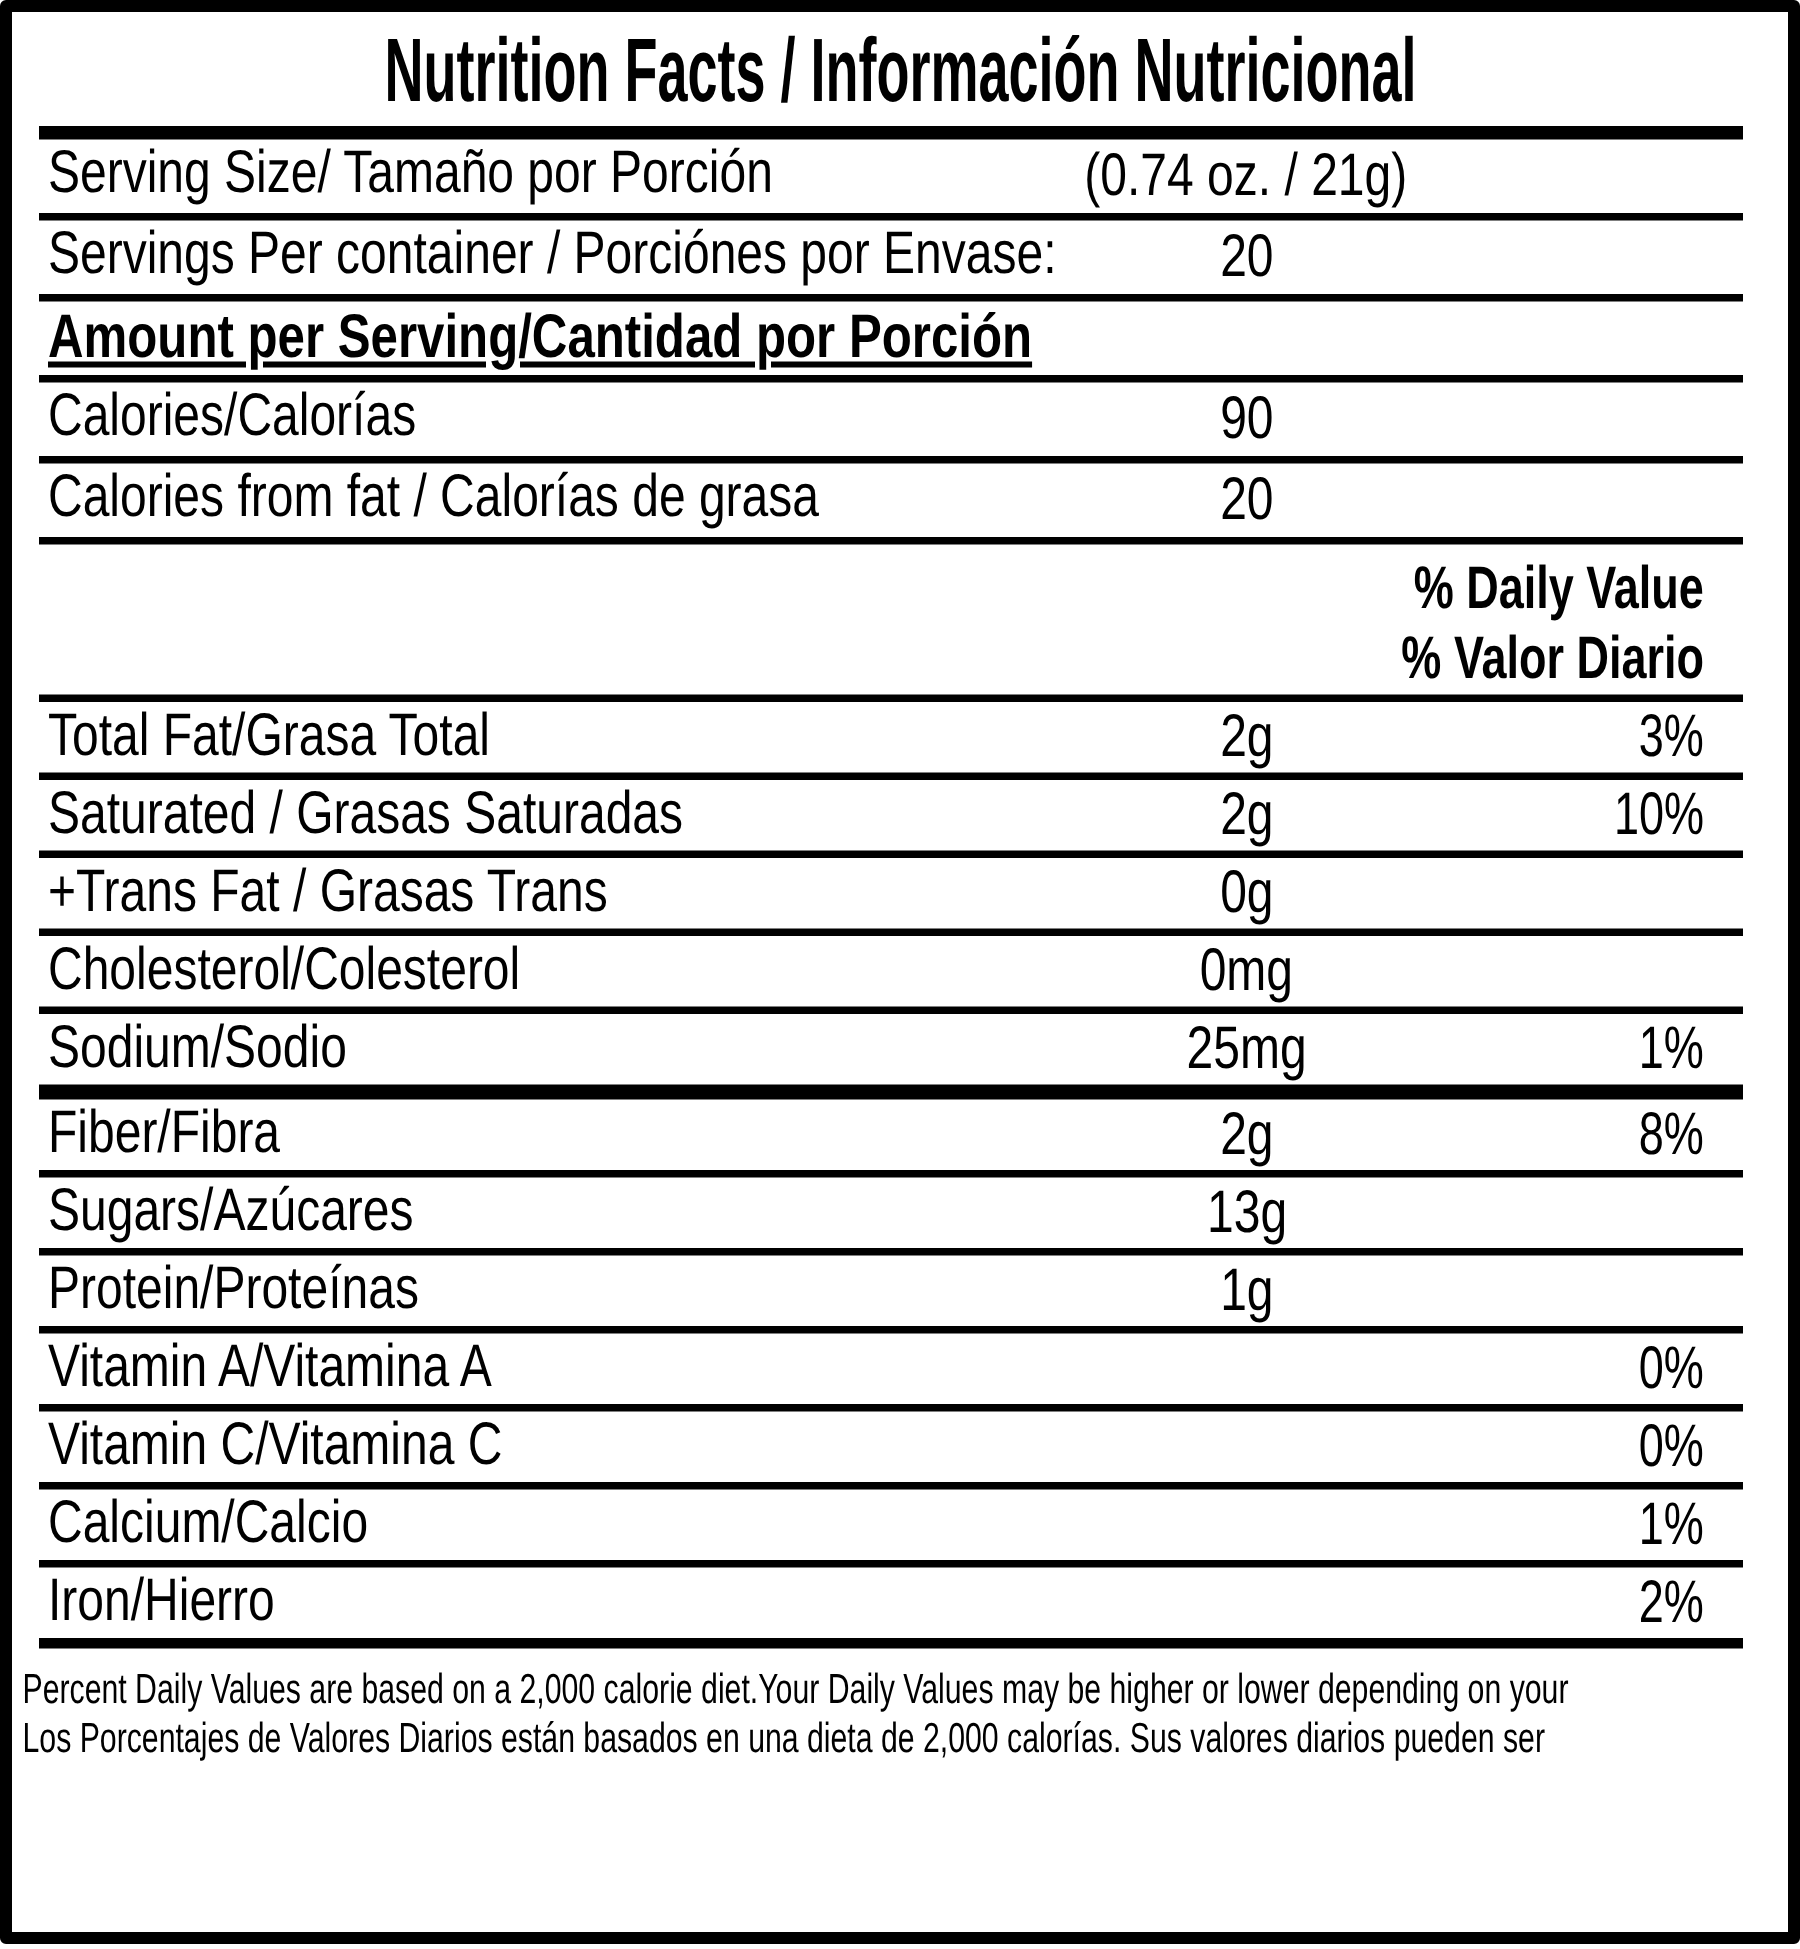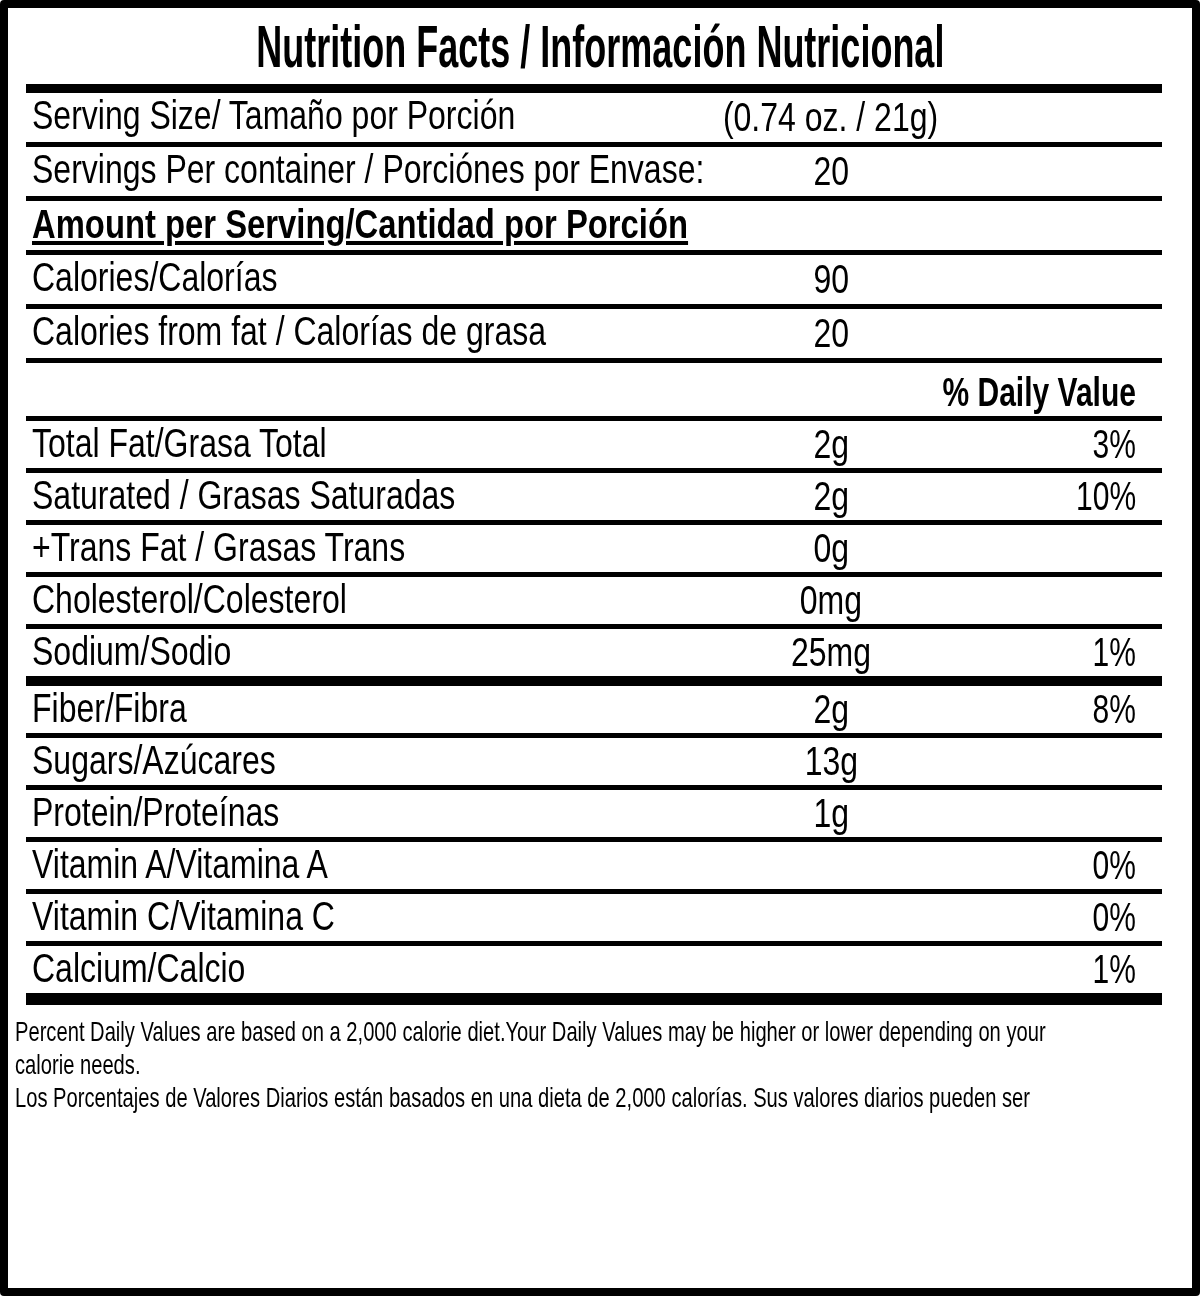--- a/index.html
+++ b/index.html
@@ -142,20 +142,23 @@
     <span class="amount">
         <span class="cxc">20</span>
       </span>
   </div>
   <div class="sep"></div>
 
   <div class="dvhead">
     <div class="dvline">
         <span class="cxr">% Daily Value</span>
       </div>
+    <div class="dvline">
+        <span class="cxr">% Valor Diario</span>
+      </div>
   </div>
   <div class="sep"></div>
 
   <div class="row row--n">
     <span class="cx">Total Fat/Grasa Total</span>
     <span class="amount">
         <span class="cxc">2g</span>
       </span>
     <span class="dv">
         <span class="cxr">3%</span>
@@ -247,27 +250,30 @@
   <div class="sep"></div>
 
   <div class="row row--n">
     <span class="cx">Calcium/Calcio</span>
     <span class="dv">
         <span class="cxr">1%</span>
       </span>
   </div>
   <div class="sep"></div>
 
+  <div class="row row--n">
+    <span class="cx">Iron/Hierro</span>
+    <span class="dv">
+        <span class="cxr">2%</span>
+      </span>
+  </div>
   <div class="sep sep--heavy"></div>
 
   <div class="footer">
     <div class="fline">
         <span class="cxf">Percent Daily Values are based on a 2,000 calorie diet.Your Daily Values may be higher or lower depending on your</span>
       </div>
     <div class="fline">
-        <span class="cxf">calorie needs.</span>
-      </div>
-    <div class="fline">
         <span class="cxf">Los Porcentajes de Valores Diarios están basados en una dieta de 2,000 calorías. Sus valores diarios pueden ser</span>
       </div>
   </div>
 
 </div>
 
 </body></html>

